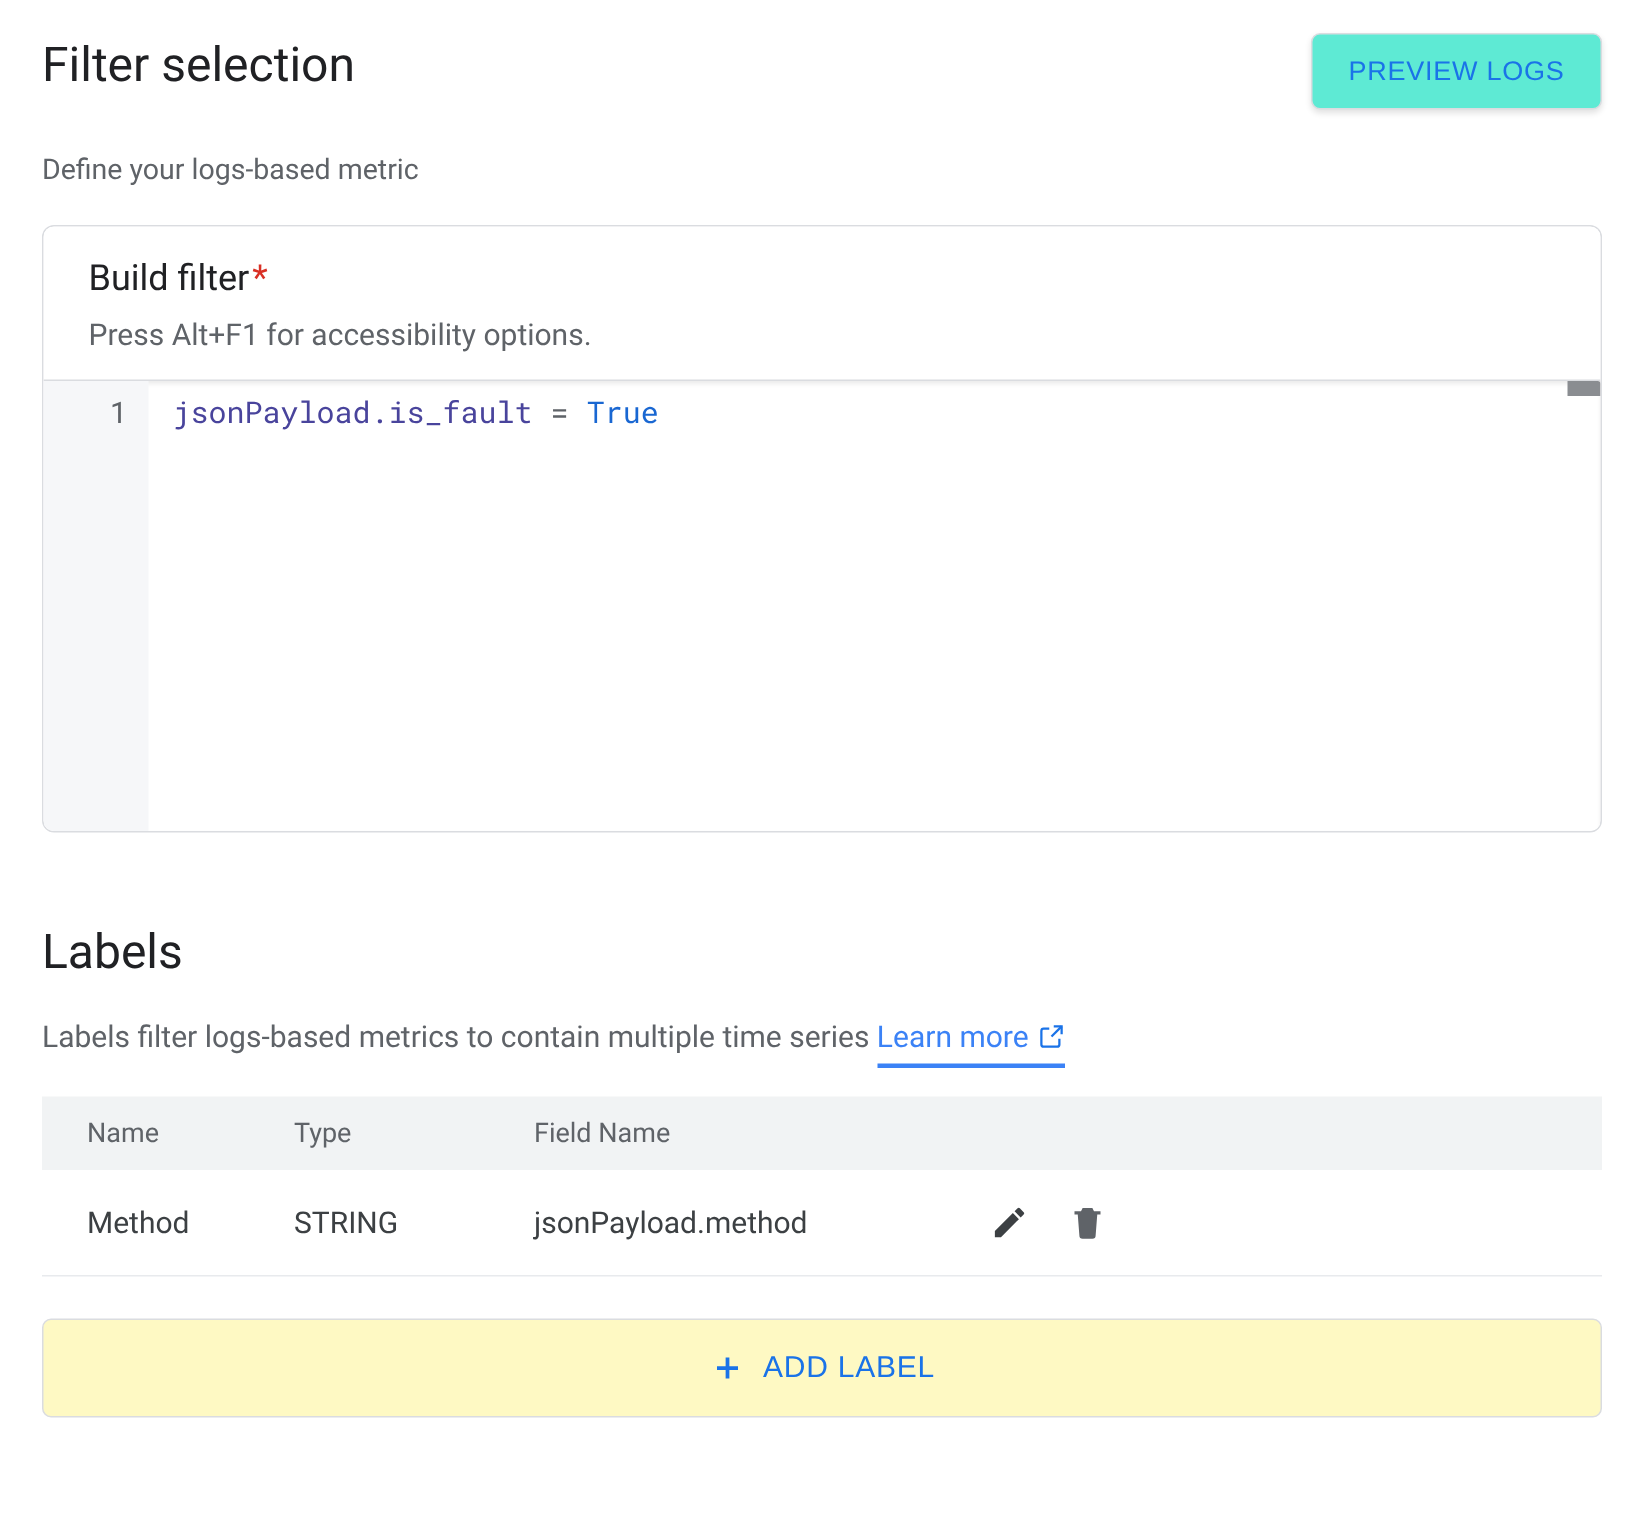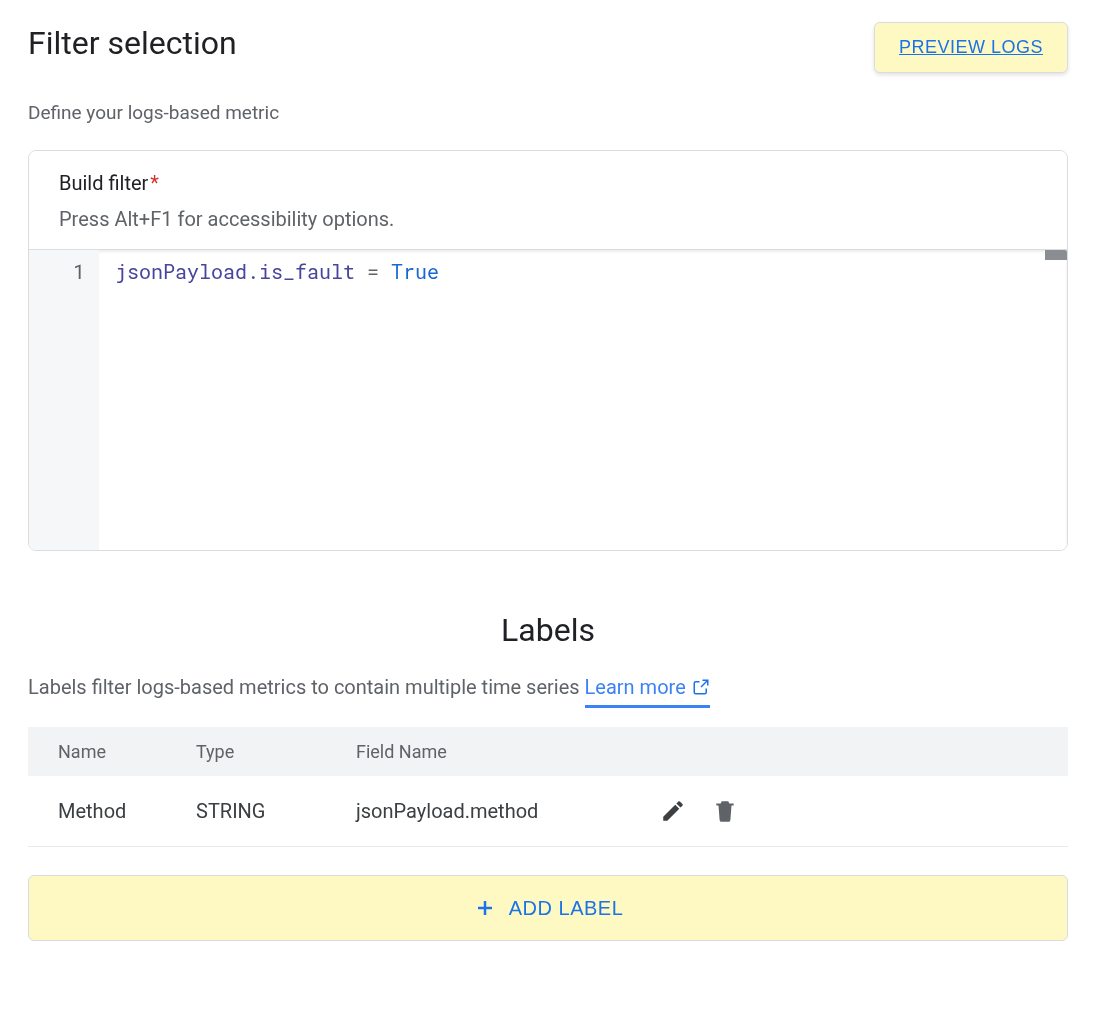--- a/index.html
+++ b/index.html
@@ -18,54 +18,52 @@
     display: flex;
     justify-content: space-between;
     align-items: flex-start;
   }
   .section-title {
     font-size: 32px;
     font-weight: 400;
     margin: 4px 0 0 0;
     letter-spacing: 0;
     color: #202124;
-    text-align: center;
   }
   .preview-btn {
-    background: #fef9c3;
+    background: #5eead4;
     border: 1px solid #dadce0;
     color: #1a73e8;
     font-size: 18px;
     font-weight: 500;
     padding: 14px 24px;
     border-radius: 6px;
     letter-spacing: 0.5px;
     cursor: pointer;
     box-shadow: 0 2px 4px rgba(0,0,0,0.12);
     margin-top: 2px;
-    text-decoration: underline;
   }
   .section-sub {
     font-size: 19px;
     color: #5f6368;
     margin-top: 28px;
     margin-bottom: 26px;
   }
 
   .filter-card {
     border: 1px solid #dadce0;
     border-radius: 8px;
     overflow: hidden;
   }
   .filter-head {
     padding: 20px 30px 18px 30px;
     background: #fff;
   }
   .filter-label {
-    font-size: 20px;
+    font-size: 24px;
     color: #202124;
   }
   .req-star { color: #d93025; margin-left: 2px; }
   .filter-hint {
     font-size: 20px;
     color: #5f6368;
     margin-top: 12px;
   }
   .editor-wrap {
     position: relative;

